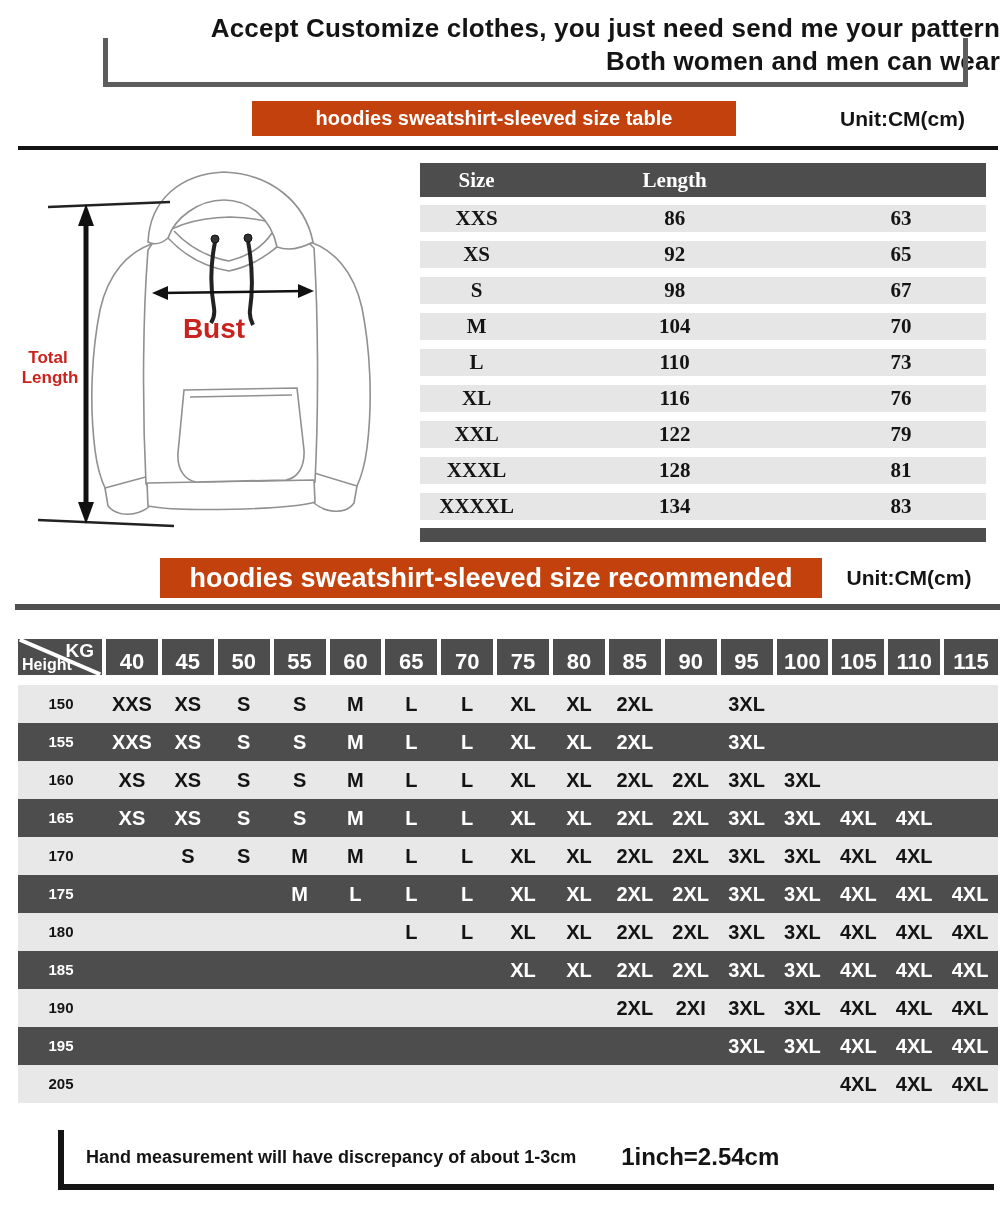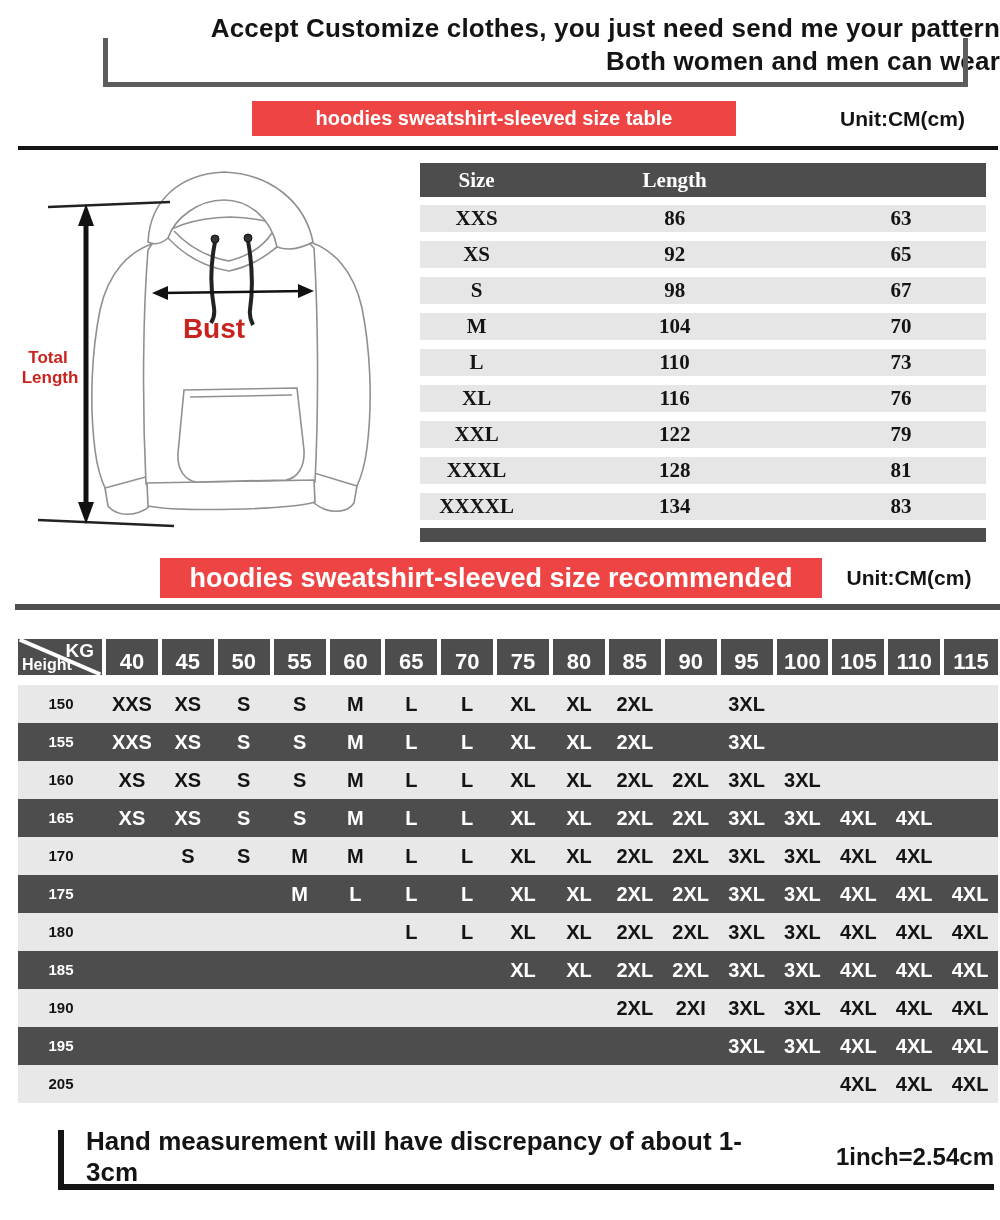--- a/index.html
+++ b/index.html
@@ -7,21 +7,21 @@
     position:relative; width:1000px; height:1220px; background:#fff;
     font-family:"Liberation Sans", sans-serif; font-weight:bold; color:#141414;
     overflow:hidden;
   }
   
   .banner-text{position:absolute; top:12px; left:0; width:100%; text-align:right;
     font-size:26px; line-height:33px; letter-spacing:0.2px;}
   .banner-bracket{position:absolute; left:103px; top:38px; width:855px; height:44px;
     border-left:5px solid #5d5d5d; border-right:5px solid #5d5d5d; border-bottom:5px solid #5d5d5d;}
   
-  .bar{position:absolute; background:#ef4444; color:#fff; text-align:center;}
+  .bar{position:absolute; background:#c2410c; color:#fff; text-align:center;}
   .sec1-bar{left:252px; top:101px; width:484px; height:35px; line-height:35px; font-size:20px;}
   .sec1-unit{position:absolute; left:815px; top:101px; width:175px; height:35px; line-height:35px;
     text-align:center; font-size:21px;}
   .rule1{position:absolute; left:18px; top:146px; width:980px; height:4px; background:#141414;}
   .sec2-bar{left:160px; top:558px; width:662px; height:40px; line-height:40px; font-size:27px;}
   .sec2-unit{position:absolute; left:828px; top:560px; width:162px; height:36px; line-height:36px;
     text-align:center; font-size:21px;}
   .rule2{position:absolute; left:15px; top:604px; width:985px; height:6px; background:#4f4f4f;}
   
   .diagram{position:absolute; left:8px; top:150px; width:408px; height:398px;}
@@ -45,21 +45,21 @@
   .m-corner .ht{position:absolute; bottom:1px; left:4px; font-size:16px; line-height:19px;}
   .m-body .m-row{display:grid; grid-template-columns:86px repeat(16,1fr); height:38px;}
   .m-row.light{background:#e8e8e8; color:#141414;}
   .m-row.dark{background:#4d4d4d; color:#fff;}
   .m-cell{line-height:38px; text-align:center; font-size:20px; overflow:hidden;}
   .m-height{font-size:15px;}
   
   .footer-bracket{position:absolute; left:58px; top:1130px; width:936px; height:60px;
     border-left:6px solid #141414; border-bottom:6px solid #141414;
     display:flex; align-items:center; padding-left:22px; box-sizing:border-box; gap:45px;}
-  .footer-note{font-size:26px;}
+  .footer-note{font-size:18px;}
   .footer-conv{font-size:24px;}
 </style>
 </head>
 <body>
 
 <div class="page">
 
   <div class="banner-text">
     <div>Accept Customize clothes, you just need send me your pattern</div>
     <div>Both women and men can wear</div>

